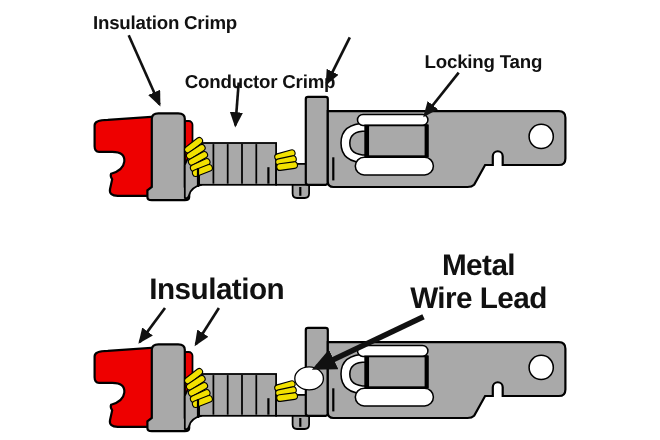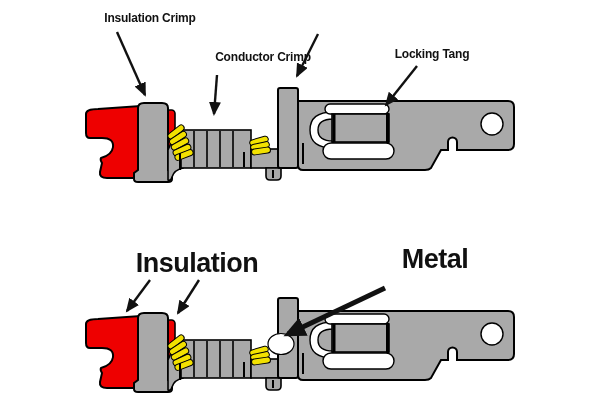--- a/index.html
+++ b/index.html
@@ -1,21 +1,21 @@
 <!DOCTYPE html>
 <html style="--insulation_red: #ee0000; --terminal_gray: #a9a9a9; --wire_yellow: #f2e100; --outline: #000000; --label_text: #111111; --background: #ffffff;"><head>
 <meta charset="utf-8">
 <style>
   html,body{margin:0;padding:0;background:#fff;}
   .stage{position:relative;width:600px;height:400px;background:var(--background,#fff);overflow:hidden;
          font-family:"Liberation Sans", sans-serif;}
   .stage svg{position:absolute;left:0;top:0;}
   .lbl{position:absolute;color:var(--label_text,#111);font-weight:600;text-align:center;
        white-space:nowrap;letter-spacing:-0.2px;}
-  .lbl.small{font-size:12px;}
+  .lbl.small{font-size:17px;}
   .lbl.big{font-size:27px;letter-spacing:-0.5px;line-height:30px;}
   .red{fill:var(--insulation_red,#ee0000);stroke:var(--outline,#000);stroke-width:1.6;}
   .metal{fill:var(--terminal_gray,#a9a9a9);stroke:var(--outline,#000);stroke-width:1.6;}
   .white{fill:#fff;stroke:var(--outline,#000);stroke-width:1.4;}
   .thick{stroke-width:2;}
   .strand{fill:var(--wire_yellow,#f2e100);stroke:var(--outline,#000);stroke-width:1;}
   .arrows line{stroke:var(--label_text,#111);stroke-width:2.4;}
   .arrows line.thick-arrow{stroke-width:5;}
 </style>
 </head>
@@ -108,19 +108,20 @@
       <ellipse cx="281" cy="344" rx="13" ry="10.5" fill="#fff" stroke="#000" stroke-width="1.2"></ellipse>
       <g class="arrows">
         <line x1="150" y1="280" x2="127" y2="311" marker-end="url(#ah)"></line>
         <line x1="199" y1="280" x2="178" y2="313" marker-end="url(#ah)"></line>
         <line class="thick-arrow" x1="385" y1="288" x2="288" y2="334" marker-end="url(#ahb)"></line>
       </g>
     </g>
   </svg>
 
   <div class="lbl small" style="left:83px;top:11px;width:134px;">Insulation Crimp</div>
-  <div class="lbl small" style="left:168px;top:50px;width:118px;margin-left:36px;">Conductor Crimp</div>
+  <div class="lbl small" style="left:168px;top:65px;width:118px;">Conductor Crimp</div>
   <div class="lbl big" style="left:127px;top:248px;width:140px;">Insulation</div>
   <div class="lbl small" style="left:386px;top:47px;width:92px;">Locking Tang</div>
-  <div class="lbl big" style="left:360px;top:244px;width:150px;text-align:center;">
+  <div class="lbl big" style="left:360px;top:226px;width:150px;text-align:center;">
     <span>Metal</span><br>
+    <span>Wire Lead</span>
   </div>
 </div>
 
 </body></html>

